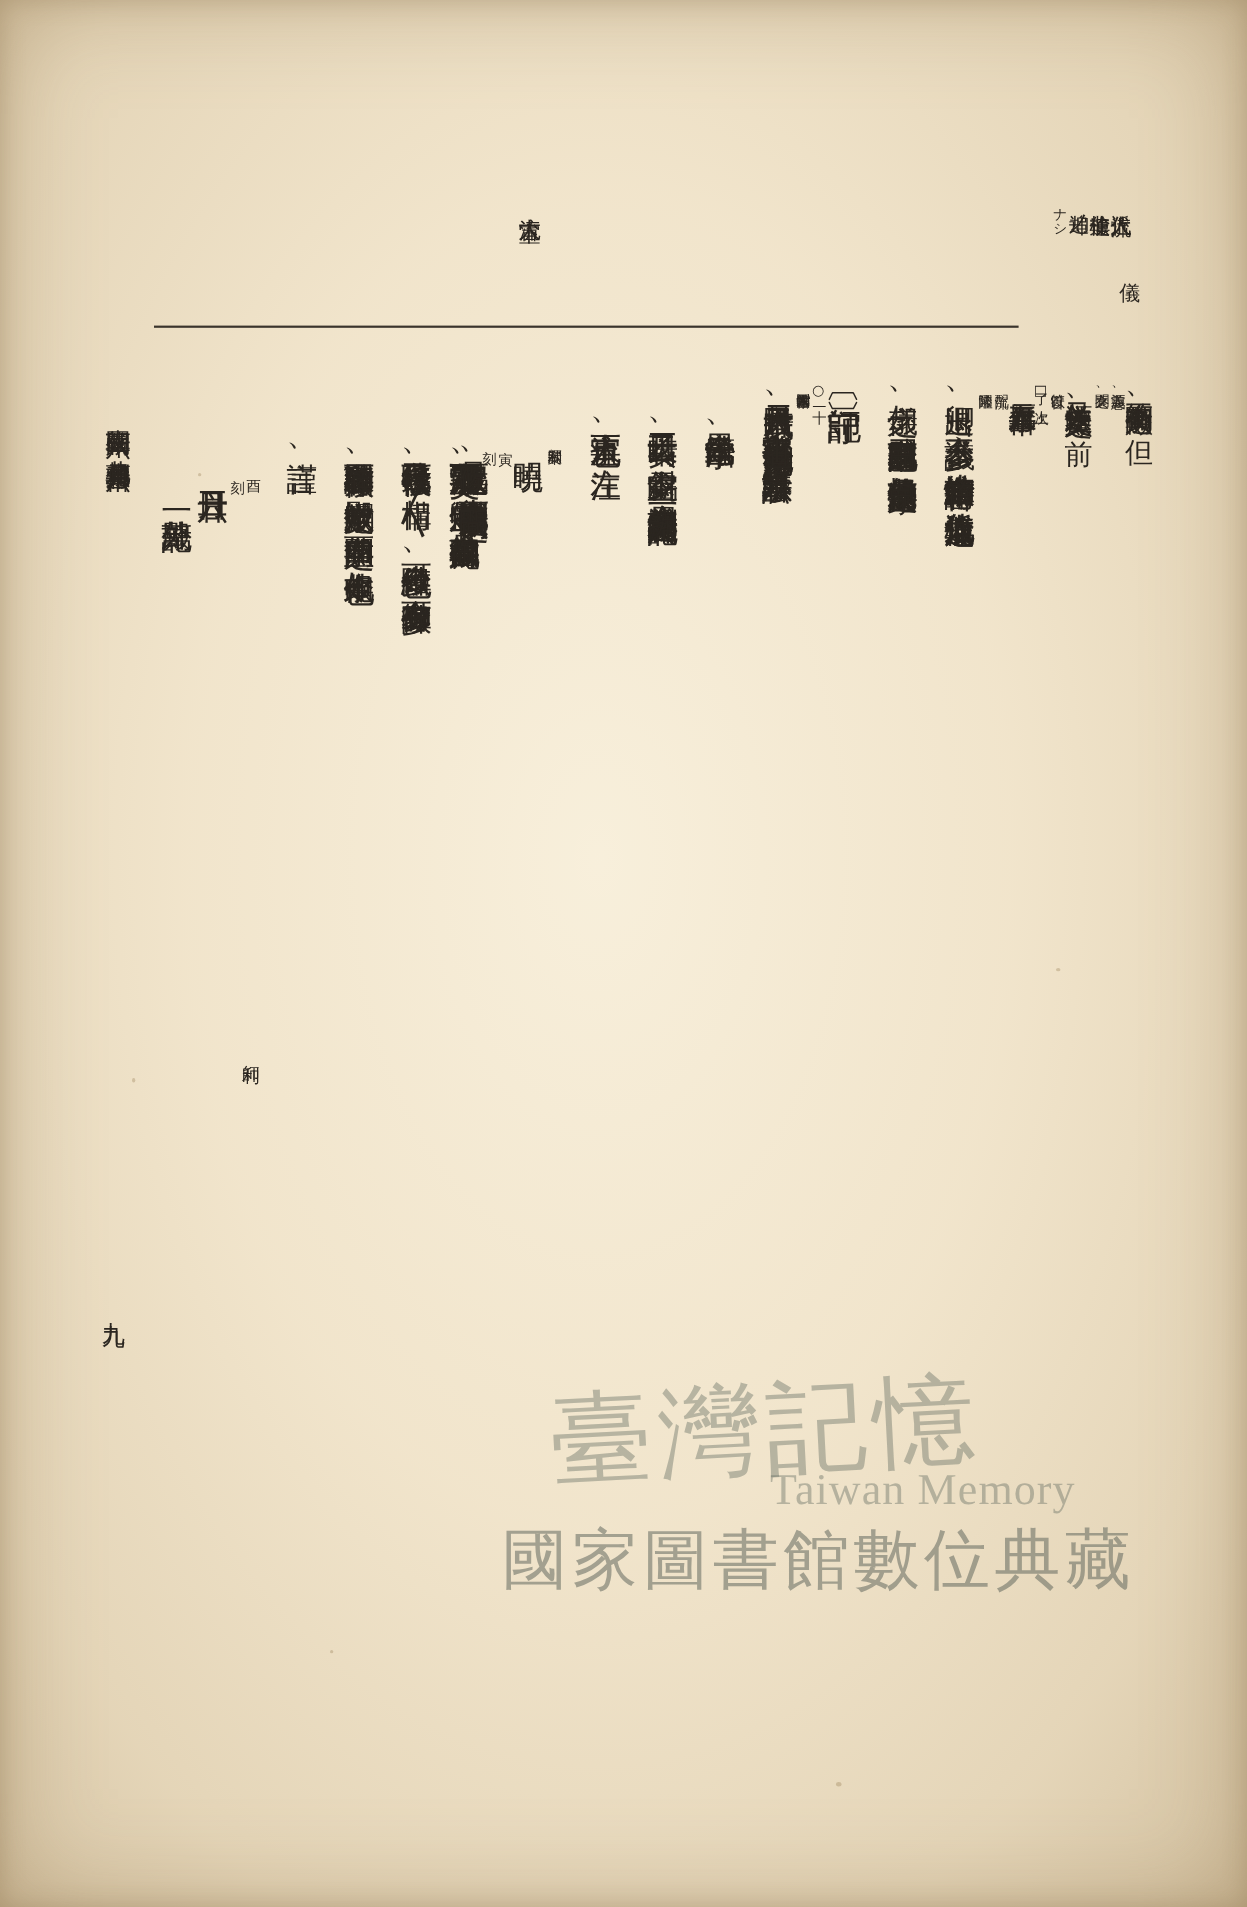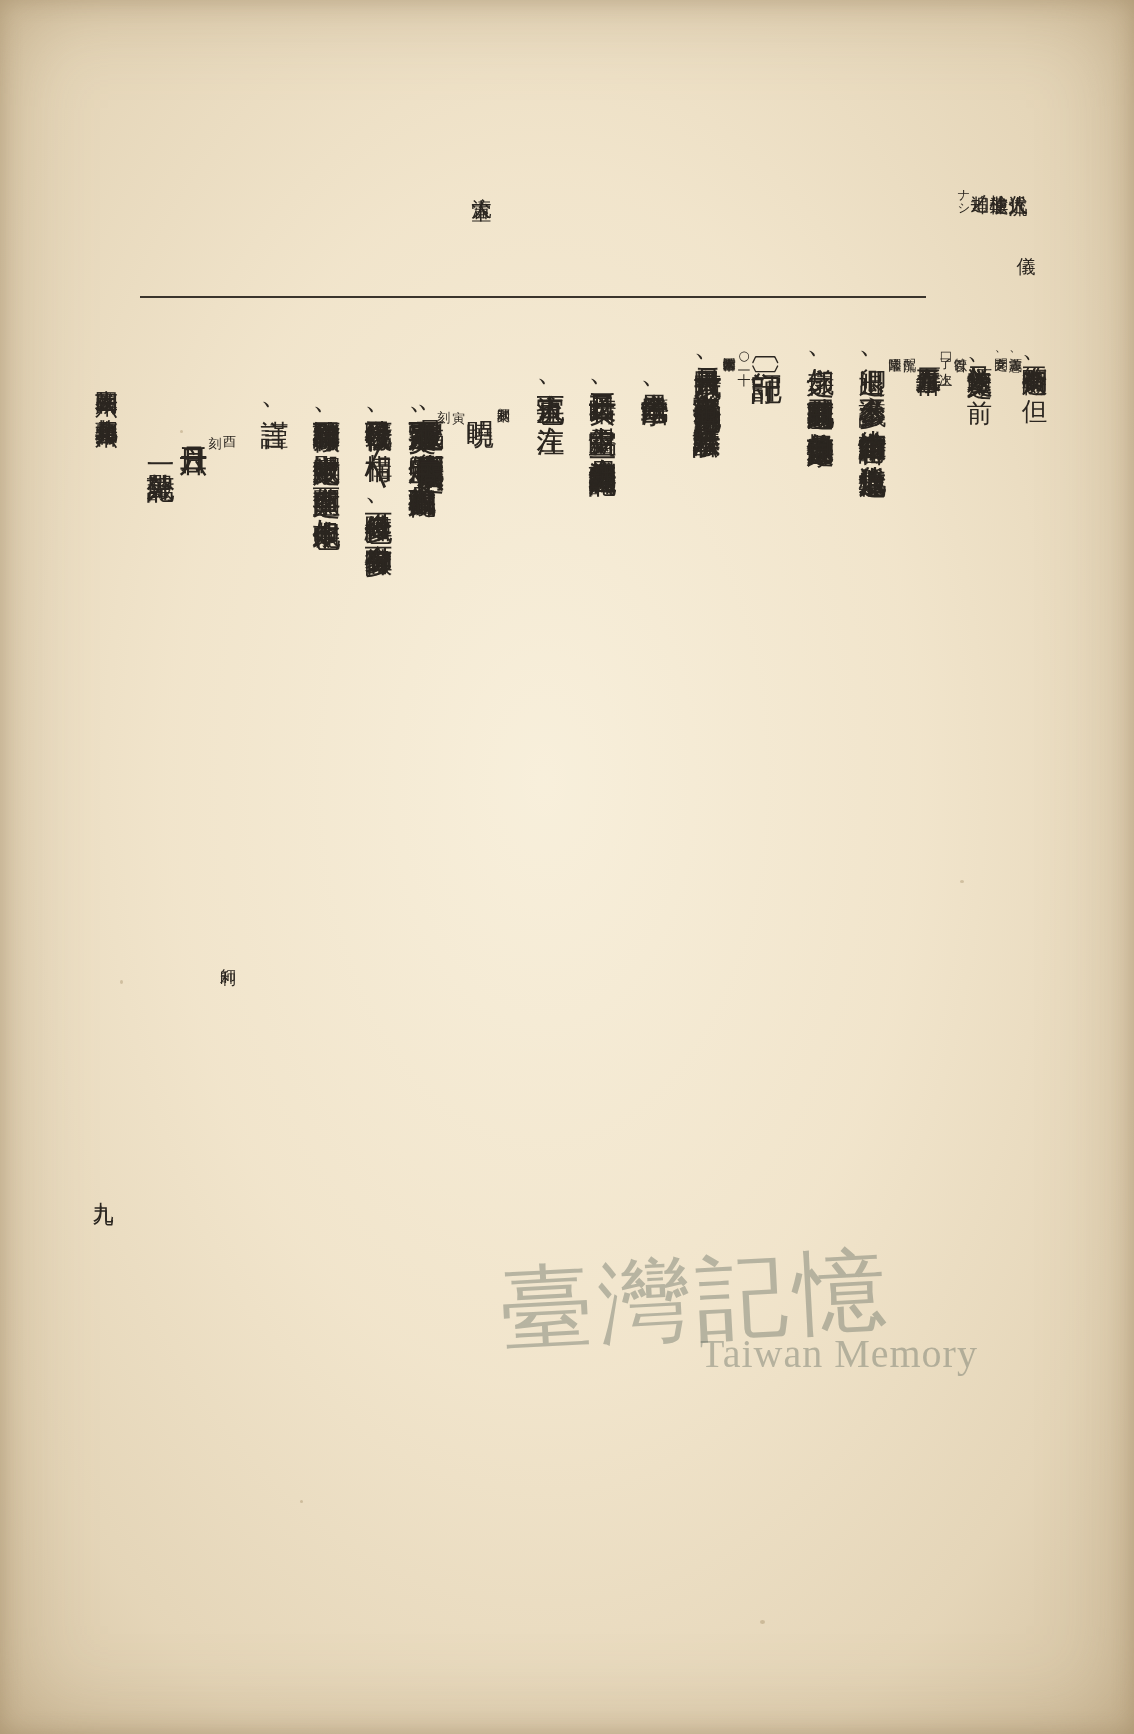--- a/index.html
+++ b/index.html
@@ -303,20 +303,21 @@
 
   </div>
 
   <div class="folio">
     <div class="v">九九</div>
   </div>
 
   <div class="watermark">
     <div class="wm-cn">臺灣記憶</div>
     <div class="wm-en">Taiwan Memory</div>
+    <div class="wm-lib">國家圖書館數位典藏</div>
   </div>
 
   <div class="speck" style="left:180px;top:430px;width:3px;height:3px;"></div>
   <div class="speck" style="left:960px;top:880px;width:4px;height:3px;"></div>
   <div class="speck" style="left:300px;top:1500px;width:3px;height:3px;"></div>
   <div class="speck" style="left:760px;top:1620px;width:5px;height:4px;"></div>
   <div class="speck" style="left:120px;top:980px;width:3px;height:4px;"></div>
 
   <div class="edge-dark"></div>
 </div>

